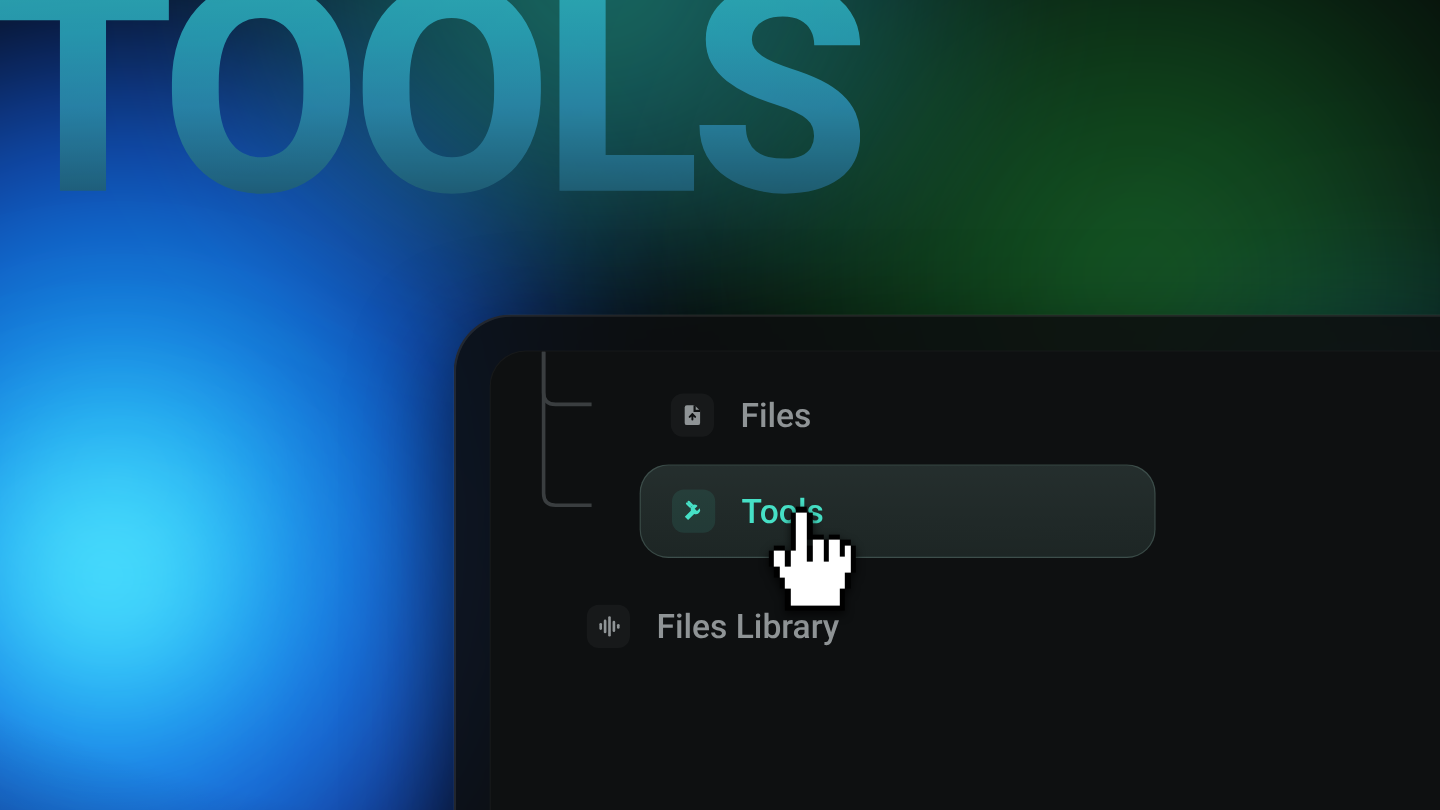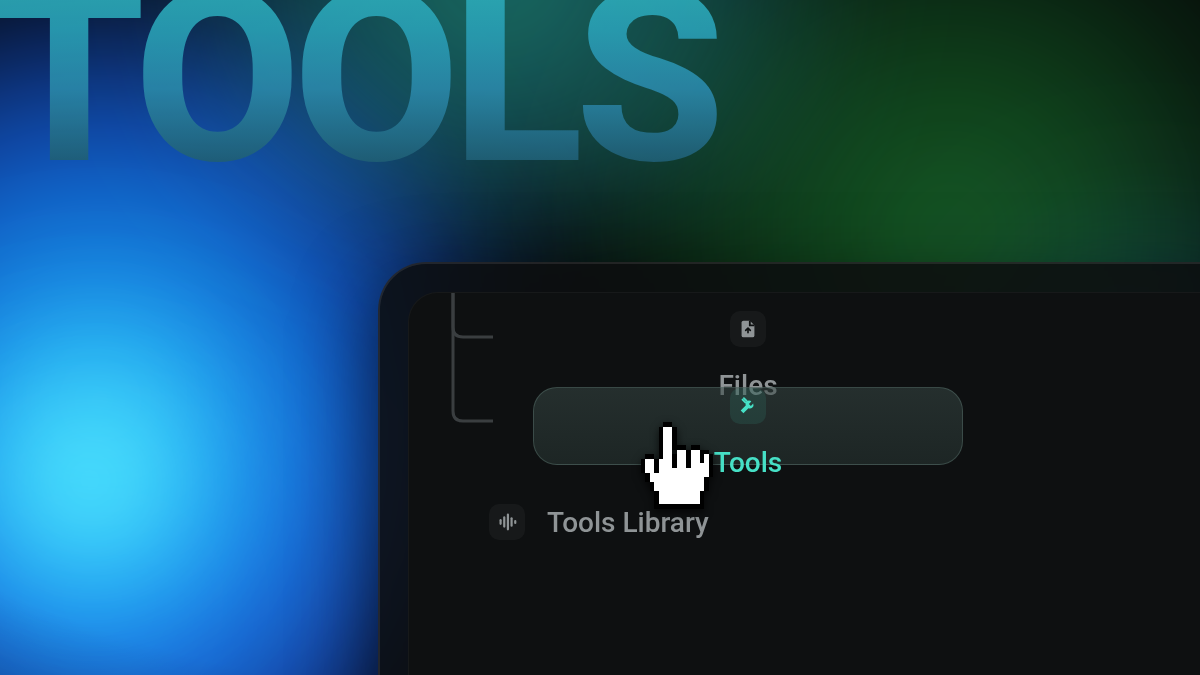--- a/index.html
+++ b/index.html
@@ -120,21 +120,21 @@
     display: flex; align-items: center;
     gap: 22px;
     height: 70px;
     padding: 0 26px;
     border-radius: 24px;
     color: #8f9496;
     font-size: 28px;
     font-weight: 500;
     cursor: pointer;
   }
-  .item.indent { margin-left: 70px; width: 430px; flex-direction: column; }
+  .item.indent { margin-left: 70px; width: 430px; }
   .item.active {
     background: linear-gradient(180deg, rgba(56,72,70,.55), rgba(42,56,54,.55));
     border: 1px solid rgba(110,140,132,.35);
     color: #46e0c6;
     height: 78px;
   }
   .item .icon {
     width: 36px; height: 36px;
     display: flex; align-items: center; justify-content: center;
     border-radius: 10px;
@@ -204,21 +204,21 @@
       <div class="item" style="margin-top:16px">
         <span class="icon">
           <svg viewBox="0 0 24 24" fill="none" stroke="#8f9496" stroke-width="2.4" stroke-linecap="round">
             <line x1="5" y1="10" x2="5" y2="14"></line>
             <line x1="9" y1="7" x2="9" y2="17"></line>
             <line x1="13" y1="4" x2="13" y2="20"></line>
             <line x1="17" y1="8" x2="17" y2="16"></line>
             <line x1="21" y1="11" x2="21" y2="13"></line>
           </svg>
         </span>
-        <span class="label">Tools Library</span>
+        <span class="label">Files Library</span>
       </div>
 
 
     </div>
   </div>
 </div>
 
 <div class="cursor">
   <svg viewBox="0 0 18 20">
     <g fill="#ffffff" stroke="#000000" stroke-width="0">

